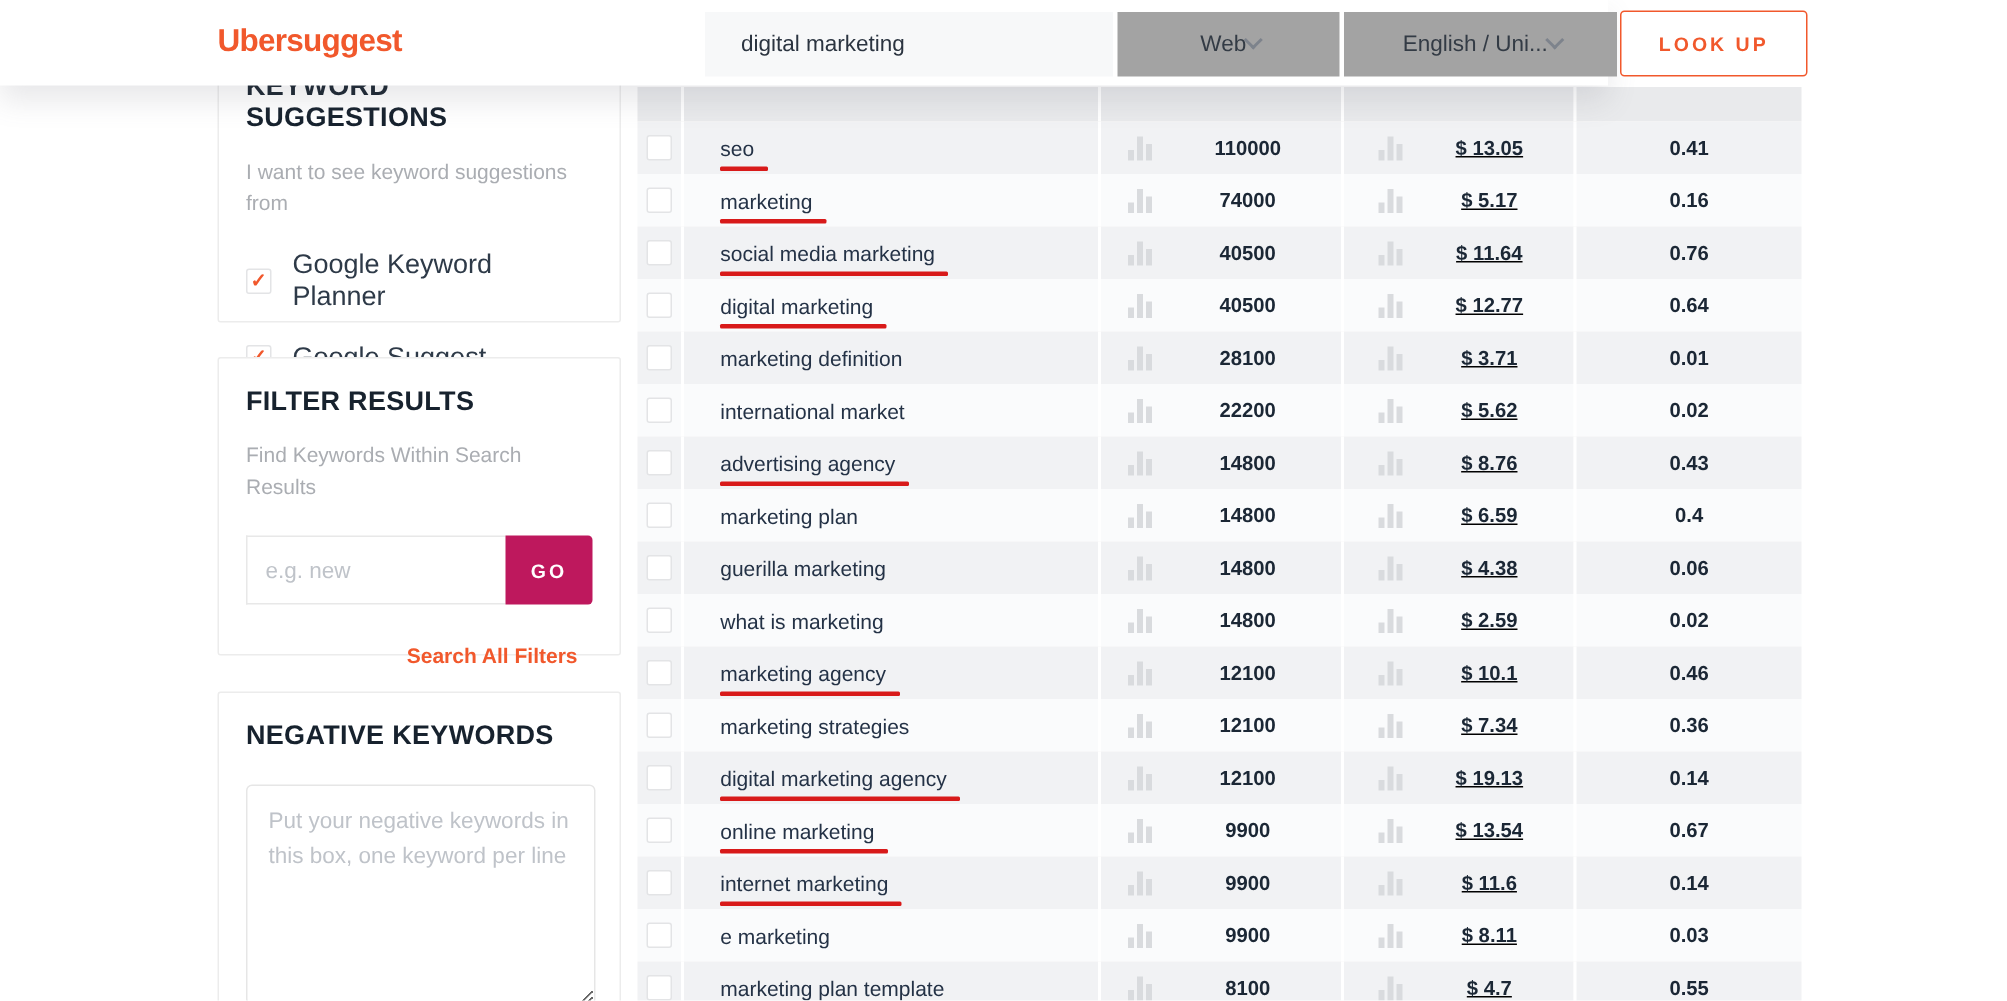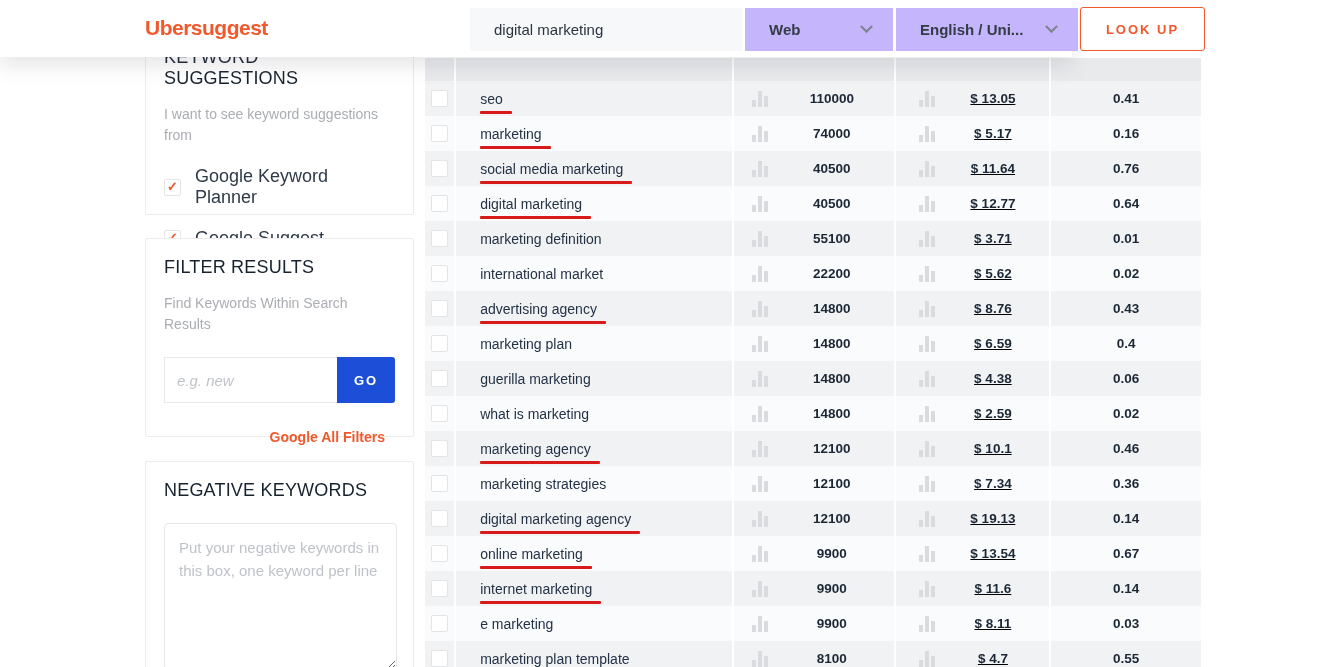--- a/index.html
+++ b/index.html
@@ -8,54 +8,54 @@
   .stage { position:relative; width:1338px; height:667px; background:#fff; }
 
   
   .nav { position:absolute; left:0; top:0; width:1072px; height:57px; background:#fff;
     z-index:20; box-shadow:0 10px 18px rgba(110,115,125,0.16); }
   .logo { position:absolute; left:145px; top:16px; font-size:21px; font-weight:bold;
     letter-spacing:-0.5px; color:#f1582c; cursor:pointer; }
   .search-input { position:absolute; left:470px; top:8px; width:272px; height:43px;
     background:#f7f8f9; border:none; outline:none; padding:0 0 0 24px; font-size:15px;
     color:#2b3440; font-family:"Liberation Sans", sans-serif; }
-  .hdr-select { position:absolute; top:8px; height:43px; background:#c4b5fd;
-    display:flex; align-items:center; justify-content:space-between;
-    padding:0 22px 0 24px; cursor:pointer;font-weight:bold; }
+  .hdr-select { position:absolute; top:8px; height:43px; background:#a3a3a3;
+    display:flex; align-items:center; justify-content:center;
+    padding:0 22px 0 24px; cursor:pointer; }
   .hdr-select.type { left:745px; width:148px; }
   .hdr-select.lang { left:896px; width:182px; }
   .hdr-select .lbl { font-size:15px; color:#333b45; }
   .chev { width:9px; height:9px; border-right:2px solid #7d838c; border-bottom:2px solid #7d838c;
     transform:rotate(45deg) translate(-2px,-2px); }
   .lookup-btn { position:absolute; left:1080px; top:7px; width:125px; height:44px;
     background:#fff; border:1px solid #f1582c; border-radius:3px; color:#f1582c;
     font-size:13px; font-weight:bold; letter-spacing:2px; cursor:pointer;
     font-family:"Liberation Sans", sans-serif; }
 
   
   .sb-box { position:absolute; left:145px; width:269px; background:#fff;
     border:1px solid #ececec; border-radius:2px; padding:18px; z-index:1; }
   .sb-box.suggestions { top:28px; height:187px; }
   .sb-box.filter { top:238px; height:199px; }
   .sb-box.negative { top:461px; height:245px; }
-  .sb-title { font-size:18px; font-weight:400; color:#17222e; letter-spacing:0.2px; }
+  .sb-title { font-size:18px; font-weight:700; color:#17222e; letter-spacing:0.2px; }
   .sb-desc { margin-top:15px; font-size:14px; line-height:21px; color:#aaadb2; }
   .opt-row { display:flex; align-items:center; margin-top:20px; cursor:pointer; }
   .checkbox { width:17px; height:17px; background:#fff; border:1px solid #e3e4e6;
     border-radius:2px; position:relative; flex:none; cursor:pointer; }
   .checkbox.checked::after { content:"\2713"; position:absolute; left:2px; top:-1px;
     font-size:13px; font-weight:bold; color:#f1582c; }
   .opt-lbl { margin-left:14px; font-size:18px; color:#2e3a48; }
   .filter-group { display:flex; margin-top:22px; height:46px; }
   .filter-input { width:173px; height:46px; border:1px solid #e8e8e8; border-right:none;
     padding:0 12px; font-size:15px; color:#333; outline:none;
-    font-family:"Liberation Sans", sans-serif;font-style:italic; }
+    font-family:"Liberation Sans", sans-serif; }
   .filter-input::placeholder, .neg-textarea::placeholder, .search-input::placeholder
     { color:#bfc3c9; }
-  .go-btn { width:67px; height:46px; background:#1d4ed8; color:#fff; border:none;
+  .go-btn { width:67px; height:46px; background:#be185d; color:#fff; border:none;
     border-radius:0 3px 3px 0; font-size:13px; font-weight:bold; letter-spacing:2px;
     cursor:pointer; font-family:"Liberation Sans", sans-serif; }
   .clear-link { margin-top:26px; text-align:right; padding-right:10px; font-size:14px;
     font-weight:bold; color:#f1582c; cursor:pointer; }
   .neg-textarea { margin-top:22px; width:233px; height:147px; border:1px solid #e6e6e6;
     border-radius:4px; padding:12px 14px; font-size:15px; line-height:23px; color:#444;
     outline:none; font-family:"Liberation Sans", sans-serif; resize:both; }
 
   
   .table { position:absolute; left:425px; top:58px; width:776px; z-index:0; }
@@ -216,21 +216,21 @@
       </div>
       <div class="cell c-kw">
         <span class="kw">marketing definition</span>
       </div>
       <div class="cell c-vol">
         <span class="bars">
               <i></i>
               <i></i>
               <i></i>
             </span>
-        <span class="num">55100</span>
+        <span class="num">28100</span>
       </div>
       <div class="cell c-cpc">
         <span class="bars">
               <i></i>
               <i></i>
               <i></i>
             </span>
         <span class="num">$ 3.71</span>
       </div>
       <div class="cell c-comp">
@@ -589,21 +589,21 @@
     </div>
   </div>
 
   <div class="sb-box filter">
     <div class="sb-title">FILTER RESULTS</div>
     <div class="sb-desc">Find Keywords Within Search Results</div>
     <div class="filter-group">
       <input class="filter-input" type="text" placeholder="e.g. new" style="">
       <button class="go-btn">GO</button>
     </div>
-    <div class="clear-link">Google All Filters</div>
+    <div class="clear-link">Search All Filters</div>
   </div>
 
   <div class="sb-box negative">
     <div class="sb-title">NEGATIVE KEYWORDS</div>
     <textarea class="neg-textarea" placeholder="Put your negative keywords in this box, one keyword per line" style=""></textarea>
   </div>
 
   <div class="nav">
     <div class="logo">Ubersuggest</div>
     <input class="search-input" type="text" value="digital marketing" style="">

